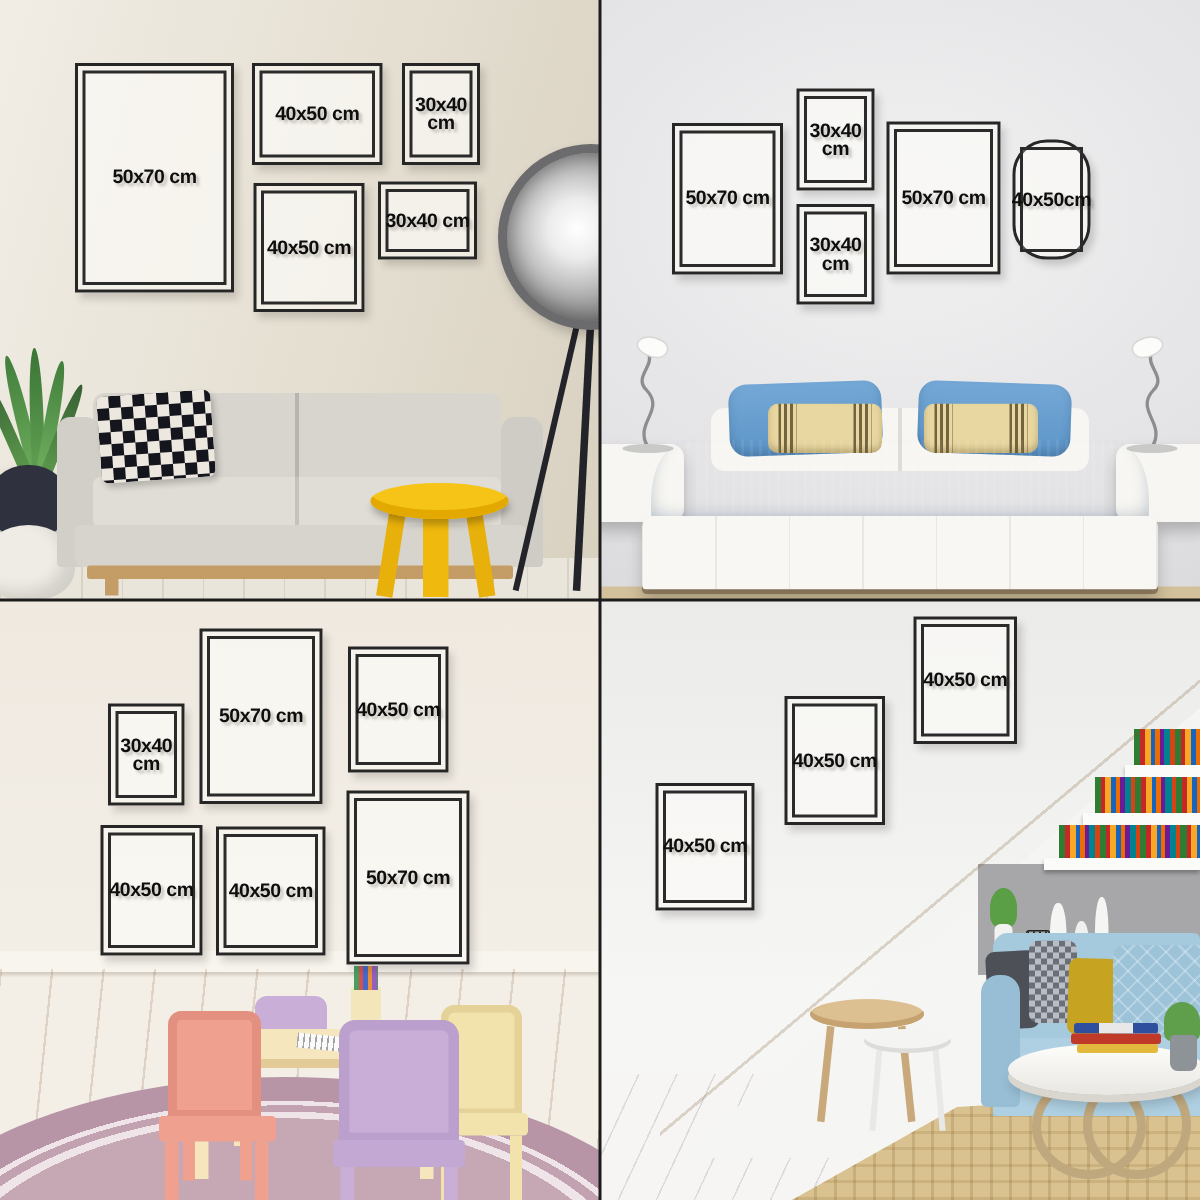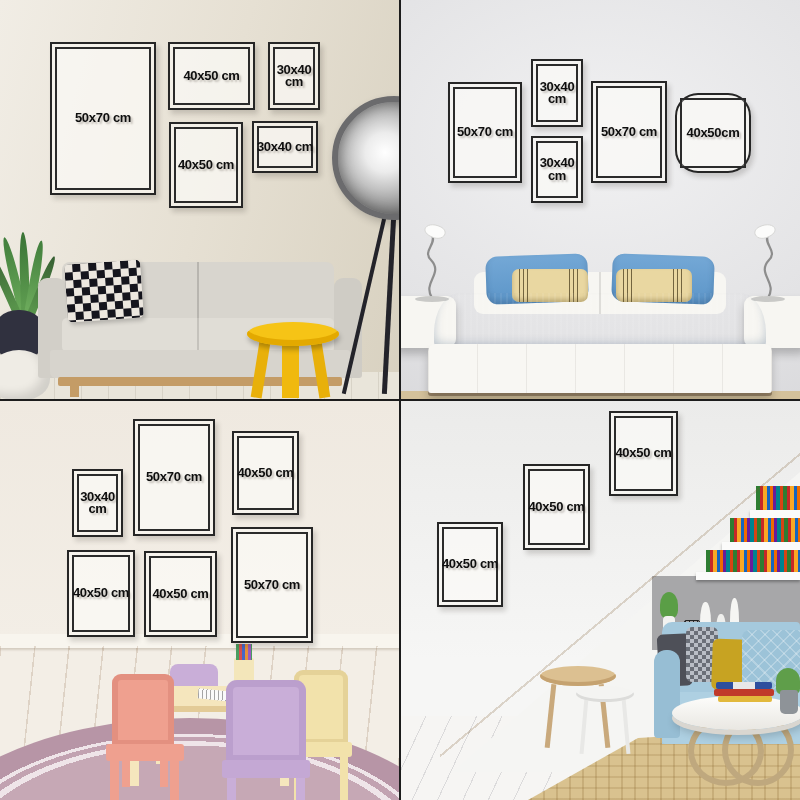--- a/index.html
+++ b/index.html
@@ -212,21 +212,21 @@
     <div class="frame wrap" style="left:131px;top:136px;width:52px;height:67px;">
       <div class="frame-inner">
           <span class="frame-label">30x40 cm</span>
         </div>
       </div>
     <div class="frame" style="left:191px;top:81px;width:76px;height:102px;">
       <div class="frame-inner">
           <span class="frame-label">50x70 cm</span>
         </div>
       </div>
-    <div class="frame" style="left:275px;top:93px;width:76px;height:80px;border-radius:23px;">
+    <div class="frame" style="left:275px;top:93px;width:52px;height:80px;border-radius:23px;">
       <div class="frame-inner">
           <span class="frame-label">40x50cm</span>
         </div>
       </div>
   </div>
 
   <div class="panel p3">
     <div class="abs q3-baseboard"></div>
     <div class="abs q3-floor"></div>
     <div class="abs q3-rug"></div>

